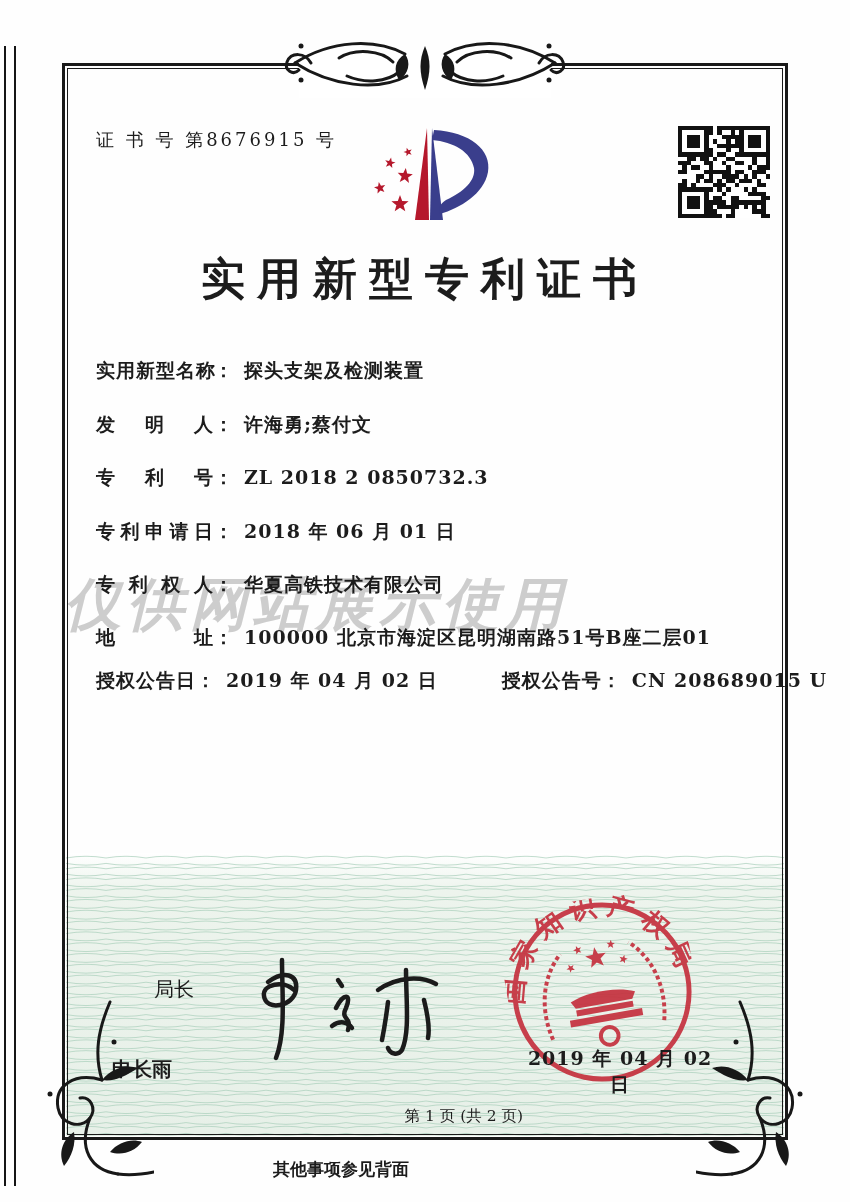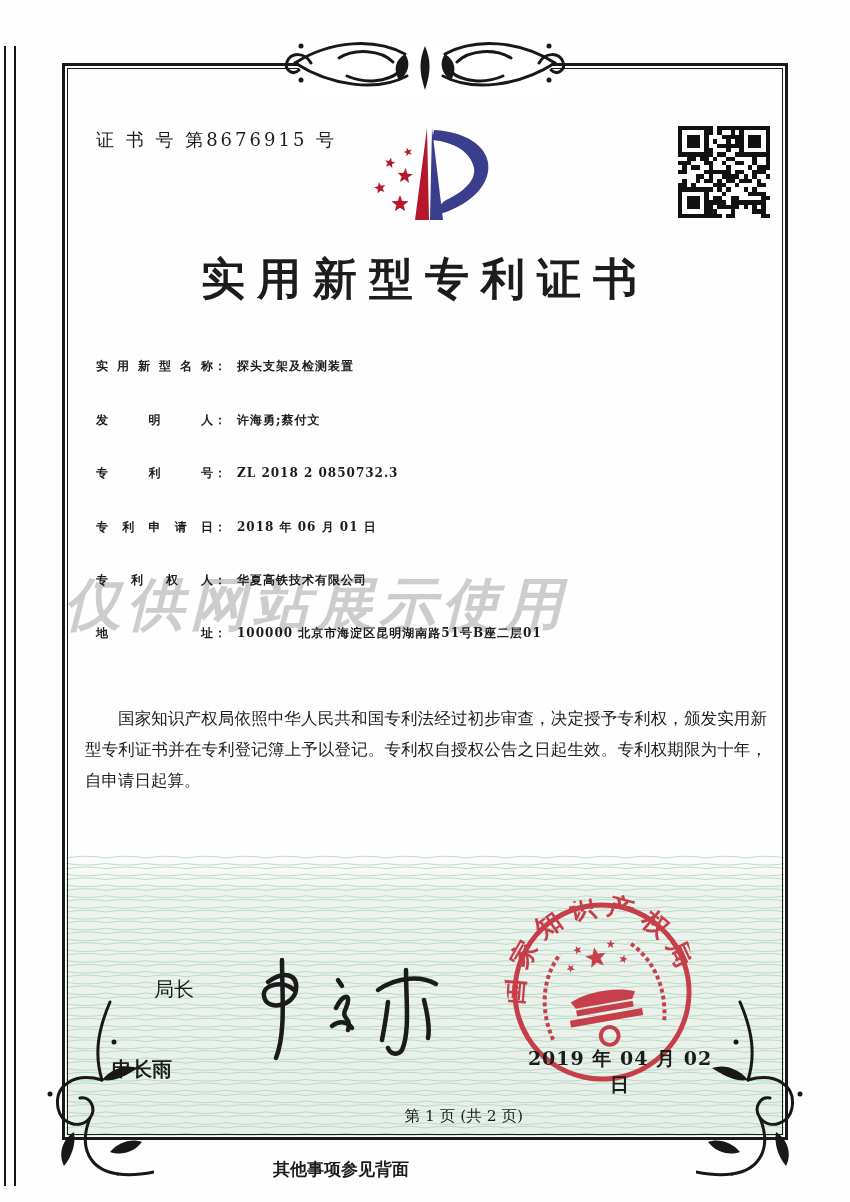--- a/index.html
+++ b/index.html
@@ -16,21 +16,21 @@
   .waves-zone{position:absolute;left:66px;top:853px;width:718px;height:283px;z-index:0;
         background:linear-gradient(180deg,#ffffff 0,#edf4ed 38px,#e7f0e8 100%);}
   .waves-zone svg{position:absolute;inset:0;}
   
   .certno{position:absolute;left:96px;top:128px;font-size:18px;letter-spacing:3px;font-weight:400;}
   .logo{position:absolute;left:352px;top:116px;width:150px;height:110px;}
   .qr{position:absolute;left:678px;top:126px;width:92px;height:92px;}
   .title{position:absolute;left:0;top:250px;width:850px;text-align:center;
         font-size:44px;font-weight:700;letter-spacing:12px;}
   
-  .row{position:absolute;left:96px;font-size:12px;font-weight:600;letter-spacing:1px;
+  .row{position:absolute;left:96px;font-size:19px;font-weight:600;letter-spacing:1px;
         white-space:nowrap;z-index:2;}
   .flabel{display:inline-block;width:118px;text-align:justify;text-align-last:justify;}
   .fvalue{margin-left:10px;}
   .grant-gap{display:inline-block;width:64px;}
   
   .body-text{position:absolute;left:85px;top:703px;width:682px;font-size:16.5px;
         line-height:31px;text-align:justify;z-index:2;}
   .body-text p{margin:0;text-indent:2em;}
   
   .watermark{position:absolute;left:64px;top:567px;width:780px;z-index:1;
@@ -440,23 +440,25 @@
   </div>
   <div class="row" style="top:519px">
     <span class="flabel">专利申请日</span><span>：</span><span class="fvalue">2018 年 06 月 01 日</span>
   </div>
   <div class="row" style="top:572px">
     <span class="flabel">专利权人</span><span>：</span><span class="fvalue">华夏高铁技术有限公司</span>
   </div>
   <div class="row" style="top:625px">
     <span class="flabel">地址</span><span>：</span><span class="fvalue">100000 北京市海淀区昆明湖南路51号B座二层01</span>
   </div>
+  <div class="row" style="top:668px">
+    <span>授权公告日</span><span>：</span><span class="fvalue">2019 年 04 月 02 日</span><span class="grant-gap"></span><span>授权公告号</span><span>：</span><span class="fvalue">CN 208689015 U</span>
+  </div>
 
   <div class="body-text">
-    <p>国家知识产权局依照中华人民共和国专利法经过初步审查，决定授予专利权，颁发实用新型专利证书并在专利登记簿上予以登记。专利权自授权公告之日起生效。专利权期限为十年，自申请日起算。</p>
   </div>
 
   <div class="watermark">仅供网站展示使用</div>
 
   <div class="comm-title">局长</div>
   <div class="comm-name">申长雨</div>
   <svg class="signature" viewBox="0 0 210 118" style="fill:none;stroke:#1b1b1b;stroke-width:4.5;stroke-linecap:round;stroke-linejoin:round">
     <path d="M28,34 C44,22 58,26 56,42 C54,58 26,64 24,48 C22,36 44,32 54,42"></path>
     <path d="M42,12 C42,45 46,85 36,110"></path>
     <path d="M98,32 l4,6"></path>

